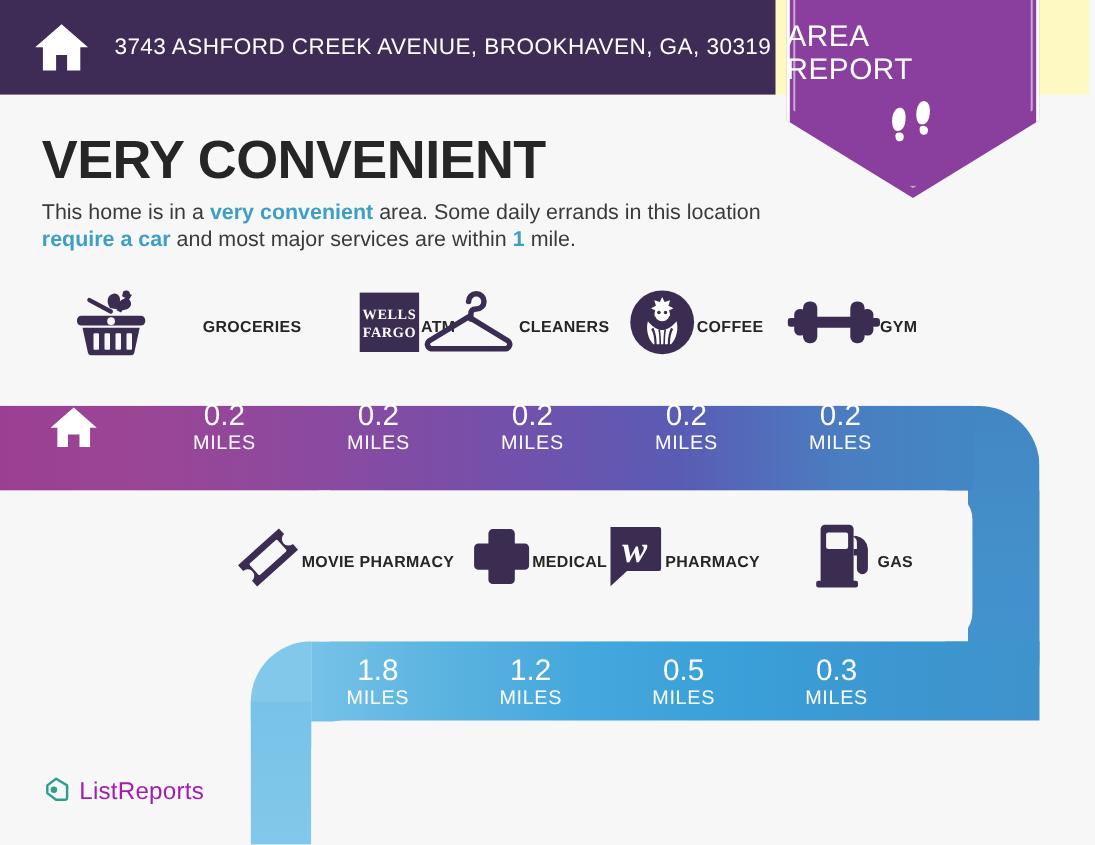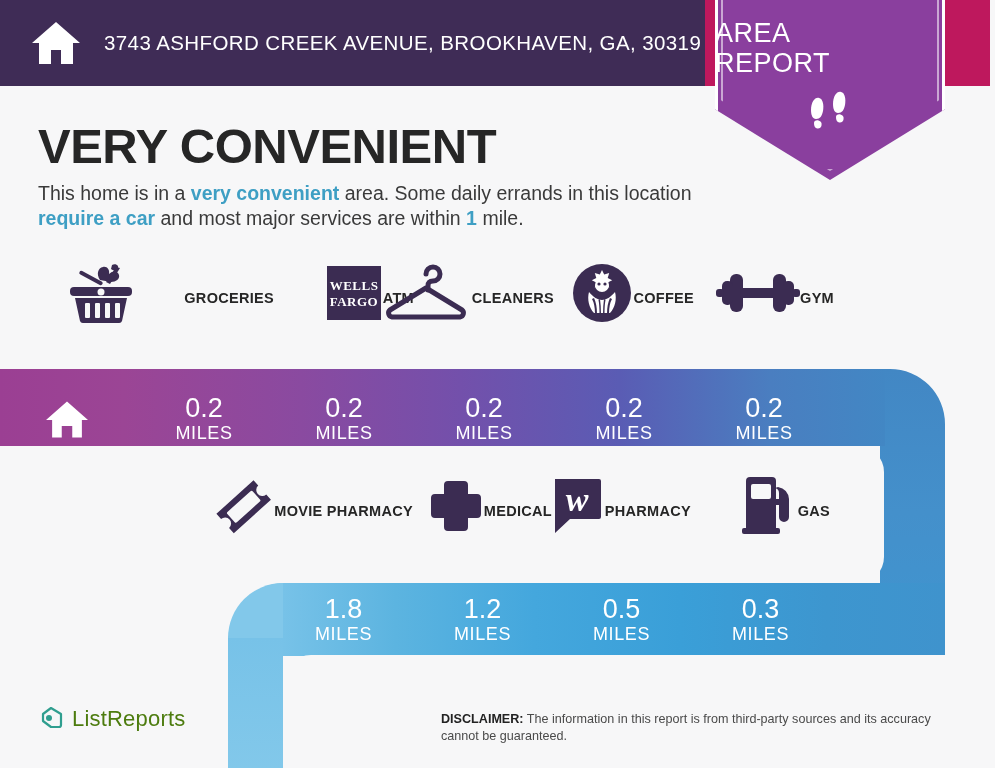--- a/index.html
+++ b/index.html
@@ -7,21 +7,21 @@
     width: 995px; height: 768px;
     font-family: "Liberation Sans", sans-serif;
     background: #f7f7f8;
     overflow: hidden;
   }
   #page { position: relative; width: 995px; height: 768px; background: #f7f7f8; }
 
   
   .header-bar {
     position: absolute; left: 0; top: 0; width: 990px; height: 86px;
-    background: #be185d;
+    background: #fef9c3;
   }
   .header-inner {
     position: absolute; left: 0; top: 0; width: 705px; height: 86px;
     background: #3f2c56;
     display: flex; align-items: center; padding-left: 30px;
   }
   .home-icon-hdr { width: 52px; height: 48px; flex: 0 0 auto; }
   .addr-text {
     color: #ffffff; font-size: 20.5px; letter-spacing: .4px;
     margin-left: 22px; white-space: nowrap; font-weight: 400;
@@ -89,21 +89,21 @@
   }
   .dist-val { font-size: 27px; line-height: 28px; font-weight: 400; }
   .dist-unit { font-size: 18px; letter-spacing: .6px; margin-top: 1px; }
   .home-cell { display: flex; align-items: center; justify-content: center; }
 
   
   .footer-logo {
     position: absolute; left: 38px; top: 706px; display: flex; align-items: center; z-index: 5;
   }
   .lr-mark { width: 26px; height: 26px; }
-  .lr-text { font-size: 22px; color: #4d7c0f; margin-left: 8px; letter-spacing: .2px; }
+  .lr-text { font-size: 22px; color: #a21caf; margin-left: 8px; letter-spacing: .2px; }
   .disclaimer {
     position: absolute; left: 441px; top: 711px; width: 520px;
     font-size: 12.6px; line-height: 16.5px; color: #4a4a4a; z-index: 5;
   }
   .disclaimer b { color: #222; }
 </style>
 </head>
 <body>
 
 <div id="page">
@@ -270,21 +270,21 @@
             <rect x="24" y="22" width="36" height="10" rx="2"></rect>
             <rect x="0" y="23" width="8" height="8" rx="3"></rect>
             <rect x="76" y="23" width="8" height="8" rx="3"></rect>
           </g>
         </svg>
       </div>
       <div class="icon-label">GYM</div>
     </div>
   </div>
 
-  <div class="dist-row" style="left:0px; top:380px; height:77px;">
+  <div class="dist-row" style="left:0px; top:349px; height:77px;">
     <div class="home-cell" style="width:134px; height:77px;">
       <svg width="48" height="42" viewBox="0 0 52 48">
         <path d="M26 4 L50 25 L43 25 L43 45 L32 45 L32 32 L20 32 L20 45 L9 45 L9 25 L2 25 Z" fill="#ffffff"></path>
       </svg>
     </div>
     <div class="dist-cell" style="width:140px; height:77px;">
       <div class="dist-val">0.2</div>
       <div class="dist-unit">MILES</div>
     </div>
     <div class="dist-cell" style="width:140px; height:77px;">
@@ -373,17 +373,14 @@
   </div>
 
   <div class="footer-logo">
     <svg class="lr-mark" viewBox="0 0 26 26">
       <path d="M13 2 L23 8 v11 a2 2 0 0 1 -2 2 h-8 l-8 -6 v-7 z" fill="none" stroke="#2f9e8f" stroke-width="2.2" stroke-linejoin="round"></path>
       <circle cx="11" cy="12" r="3" fill="#2f9e8f"></circle>
     </svg>
     <div class="lr-text">ListReports</div>
   </div>
 
-  <div class="disclaimer">
-    <b>DISCLAIMER:</b><span> The information in this report is from third-party sources and its accuracy cannot be guaranteed.</span>
-  </div>
 
 </div>
 
 </body></html>

